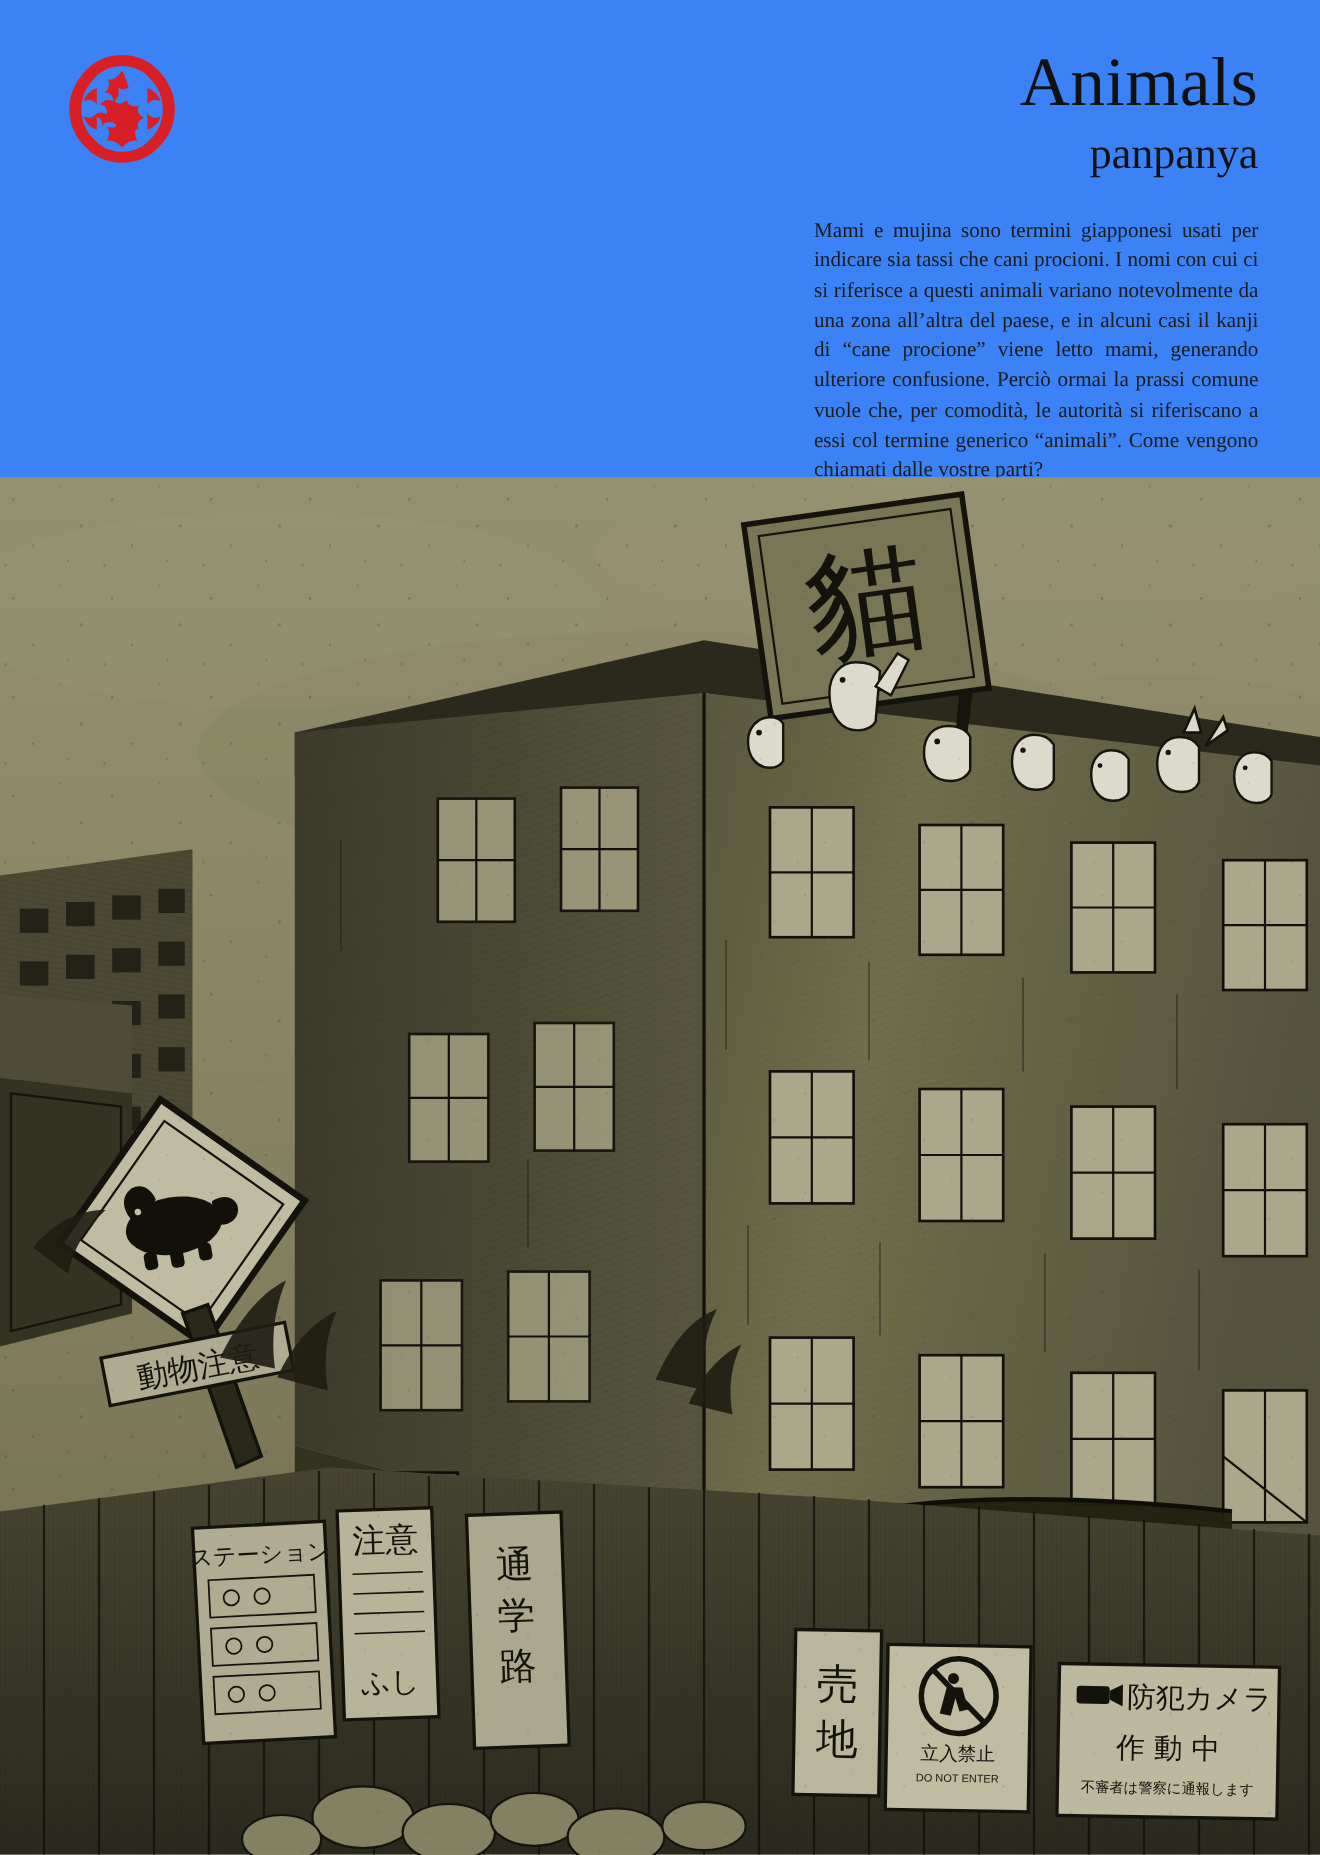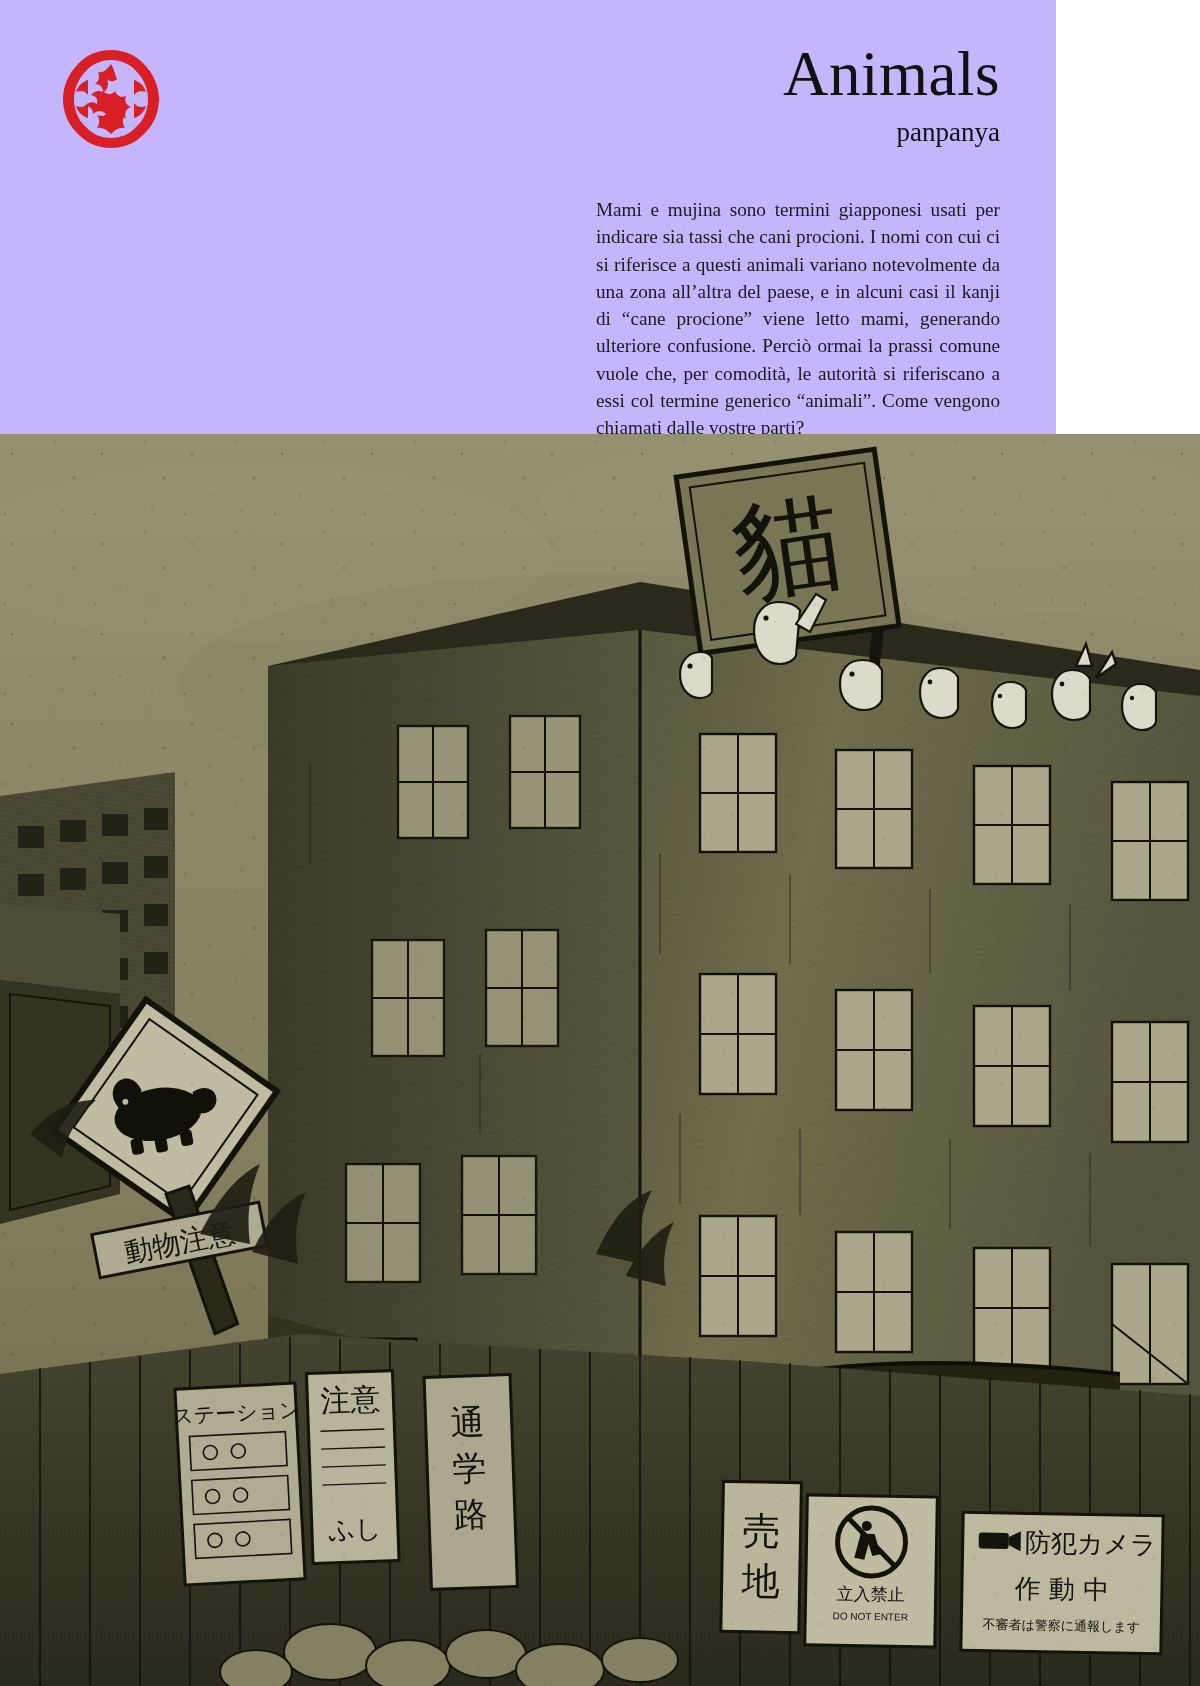--- a/index.html
+++ b/index.html
@@ -12,23 +12,23 @@
     height: 1686px;
     position: relative;
     overflow: hidden;
     font-family: "Liberation Serif", serif;
   }
 
   
   .header {
     position: absolute;
     left: 0; top: 0;
-    width: 1056px;
+    width: 1200px;
     height: 434px;
-    background: #c4b5fd;
+    background: #3b82f6;
   }
 
   .publisher-logo {
     position: absolute;
     left: 58px;
     top: 46px;
     width: 106px;
     height: 106px;
   }
   .publisher-logo svg { display: block; }
@@ -44,21 +44,21 @@
     font-family: "Liberation Serif", serif;
     font-size: 63px;
     line-height: 1.02;
     letter-spacing: 0.5px;
     color: #111111;
     margin: 0;
     font-weight: normal;
   }
   .book-author {
     font-family: "Liberation Serif", serif;
-    font-size: 27px;
+    font-size: 40px;
     line-height: 1.1;
     color: #111111;
     margin: 12px 0 0 0;
     font-weight: normal;
   }
 
   .blurb {
     position: absolute;
     right: 56px;
     top: 196px;

